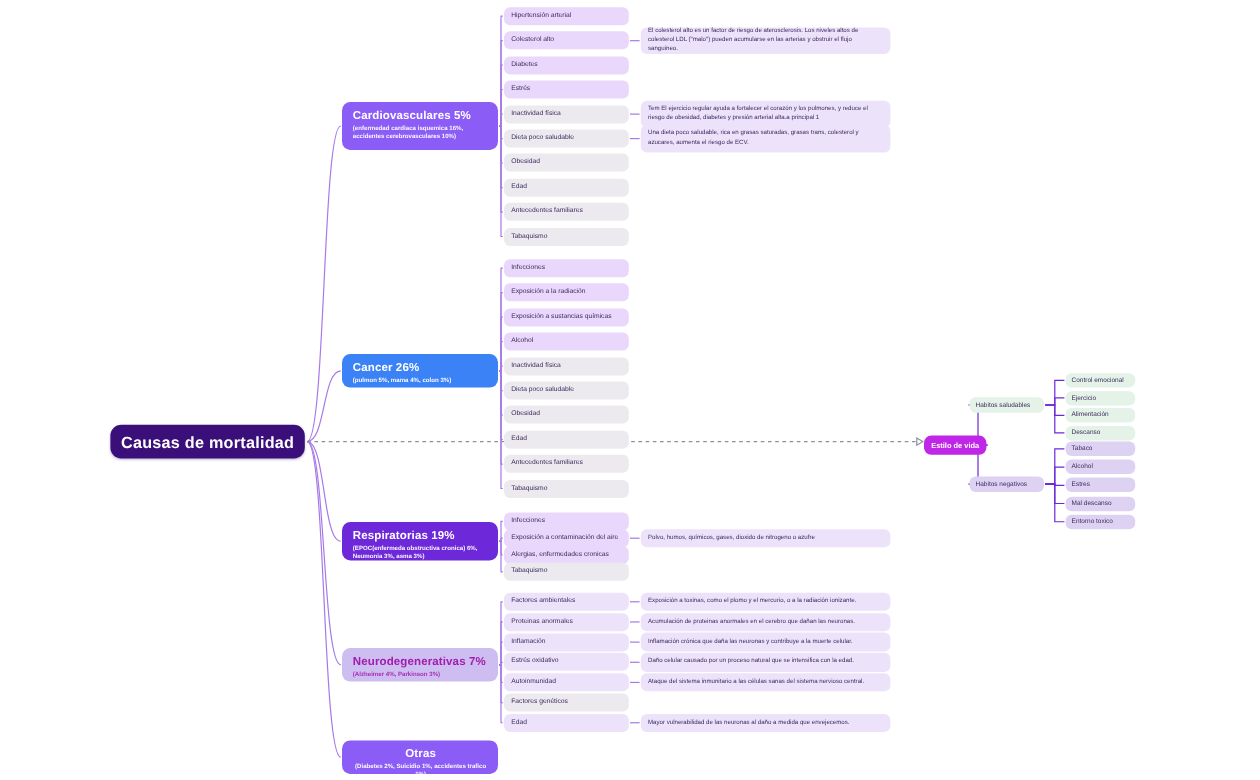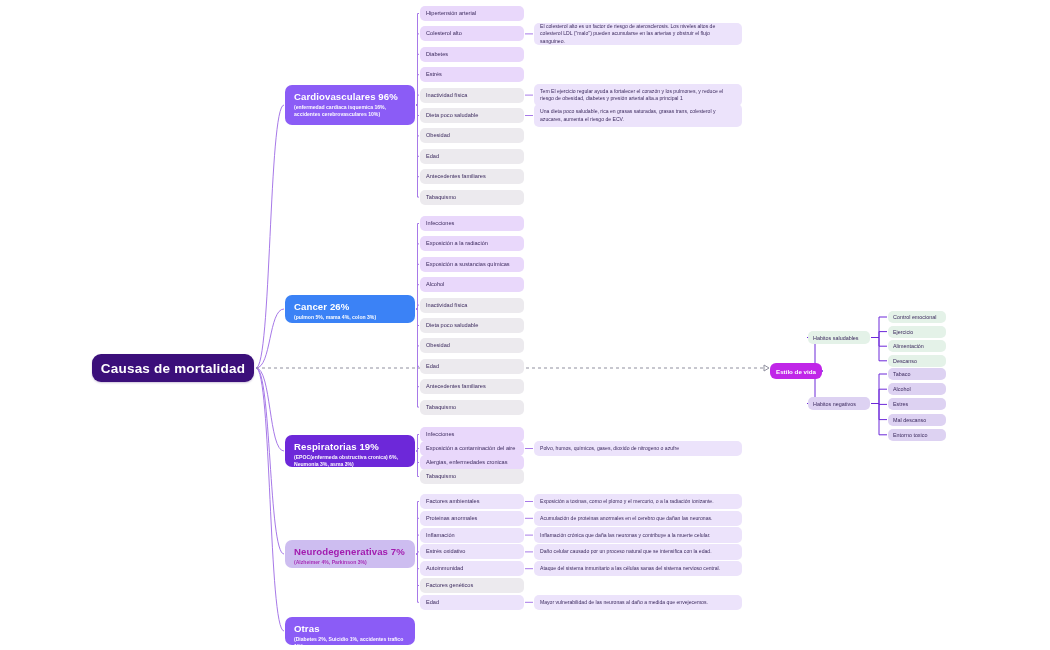--- a/index.html
+++ b/index.html
@@ -23,21 +23,21 @@
 
   
   .cat{color:#ffffff;padding:6px 8px 7px 9px;border-radius:7px;}
   .cat .t{font-size:9.6px;font-weight:700;line-height:11px;letter-spacing:.1px;}
   .cat .s{font-size:5.1px;font-weight:700;line-height:6.6px;margin-top:2px;opacity:.97;}
   .cat.c1{background:#8b5cf6;}
   .cat.c2{background:#3b82f6;}
   .cat.c3{background:#6d28d9;}
   .cat.c4{background:#cdbdf0;color:#a21caf;}
   .cat.c4 .s{opacity:.9;}
-  .cat.c5{background:#8b5cf6;}
+  .cat.c5{background:#8b5cf6;text-align:center;}
 
   
   .pill{
     display:flex;align-items:center;
     font-size:5.6px;line-height:7px;padding:0 6px;
     border-radius:5px;color:#3c2a5e;box-sizing:border-box;
   }
   .pill.violet{background:#e9d8fb;}
   .pill.grey{background:#eceaee;}
   .pill.lav{background:#ece3fb;}
@@ -133,21 +133,21 @@
       <path d="M823,371 H815 V403.5 H807" fill="none" stroke="#6d28d9" stroke-width="1"></path>
       <path d="M871,403.5 H879 V374 H887" fill="none" stroke="#6d28d9" stroke-width="1"></path>
       <path d="M871,403.5 H879 V389.2 H887" fill="none" stroke="#6d28d9" stroke-width="1"></path>
       <path d="M871,403.5 H879 V404.4 H887" fill="none" stroke="#6d28d9" stroke-width="1"></path>
       <path d="M871,403.5 H879 V419.6 H887" fill="none" stroke="#6d28d9" stroke-width="1"></path>
       <path d="M871,403.5 H879 V434.8 H887" fill="none" stroke="#6d28d9" stroke-width="1"></path>
     </svg>
   <div id="nodes">
       <div class="node root" style="left: 92px; top: 354px; width: 162px; height: 28px;">Causas de mortalidad</div>
       <div class="node cat c1" style="left: 285px; top: 85px; width: 130px; height: 40px;">
-        <div class="t">Cardiovasculares 96%</div>
+        <div class="t">Cardiovasculares 5%</div>
         <div class="s">(enfermedad cardiaca isquemica 16%, accidentes cerebrovasculares 10%)</div>
       </div>
       <div class="node pill violet" style="left: 420px; top: 6px; width: 104px; height: 15px;">Hipertensión arterial</div>
       <div class="node pill violet" style="left: 420px; top: 26.4px; width: 104px; height: 15px;">Colesterol alto</div>
       <div class="node note" style="left: 534px; top: 22.5px; width: 208px; height: 22.8px;">El colesterol alto es un factor de riesgo de aterosclerosis. Los niveles altos de colesterol LDL ("malo") pueden acumularse en las arterias y obstruir el flujo sanguineo.</div>
       <div class="node pill violet" style="left: 420px; top: 46.8px; width: 104px; height: 15px;">Diabetes</div>
       <div class="node pill violet" style="left: 420px; top: 67.2px; width: 104px; height: 15px;">Estrés</div>
       <div class="node pill grey" style="left: 420px; top: 87.6px; width: 104px; height: 15px;">Inactividad física</div>
       <div class="node note" style="left: 534px; top: 83.7px; width: 208px; height: 22.8px;">Tem El ejercicio regular ayuda a fortalecer el corazón y los pulmones, y reduce el riesgo de obesidad, diabetes y presión arterial alta.a principal 1</div>
       <div class="node pill grey" style="left: 420px; top: 108px; width: 104px; height: 15px;">Dieta poco saludable</div>

